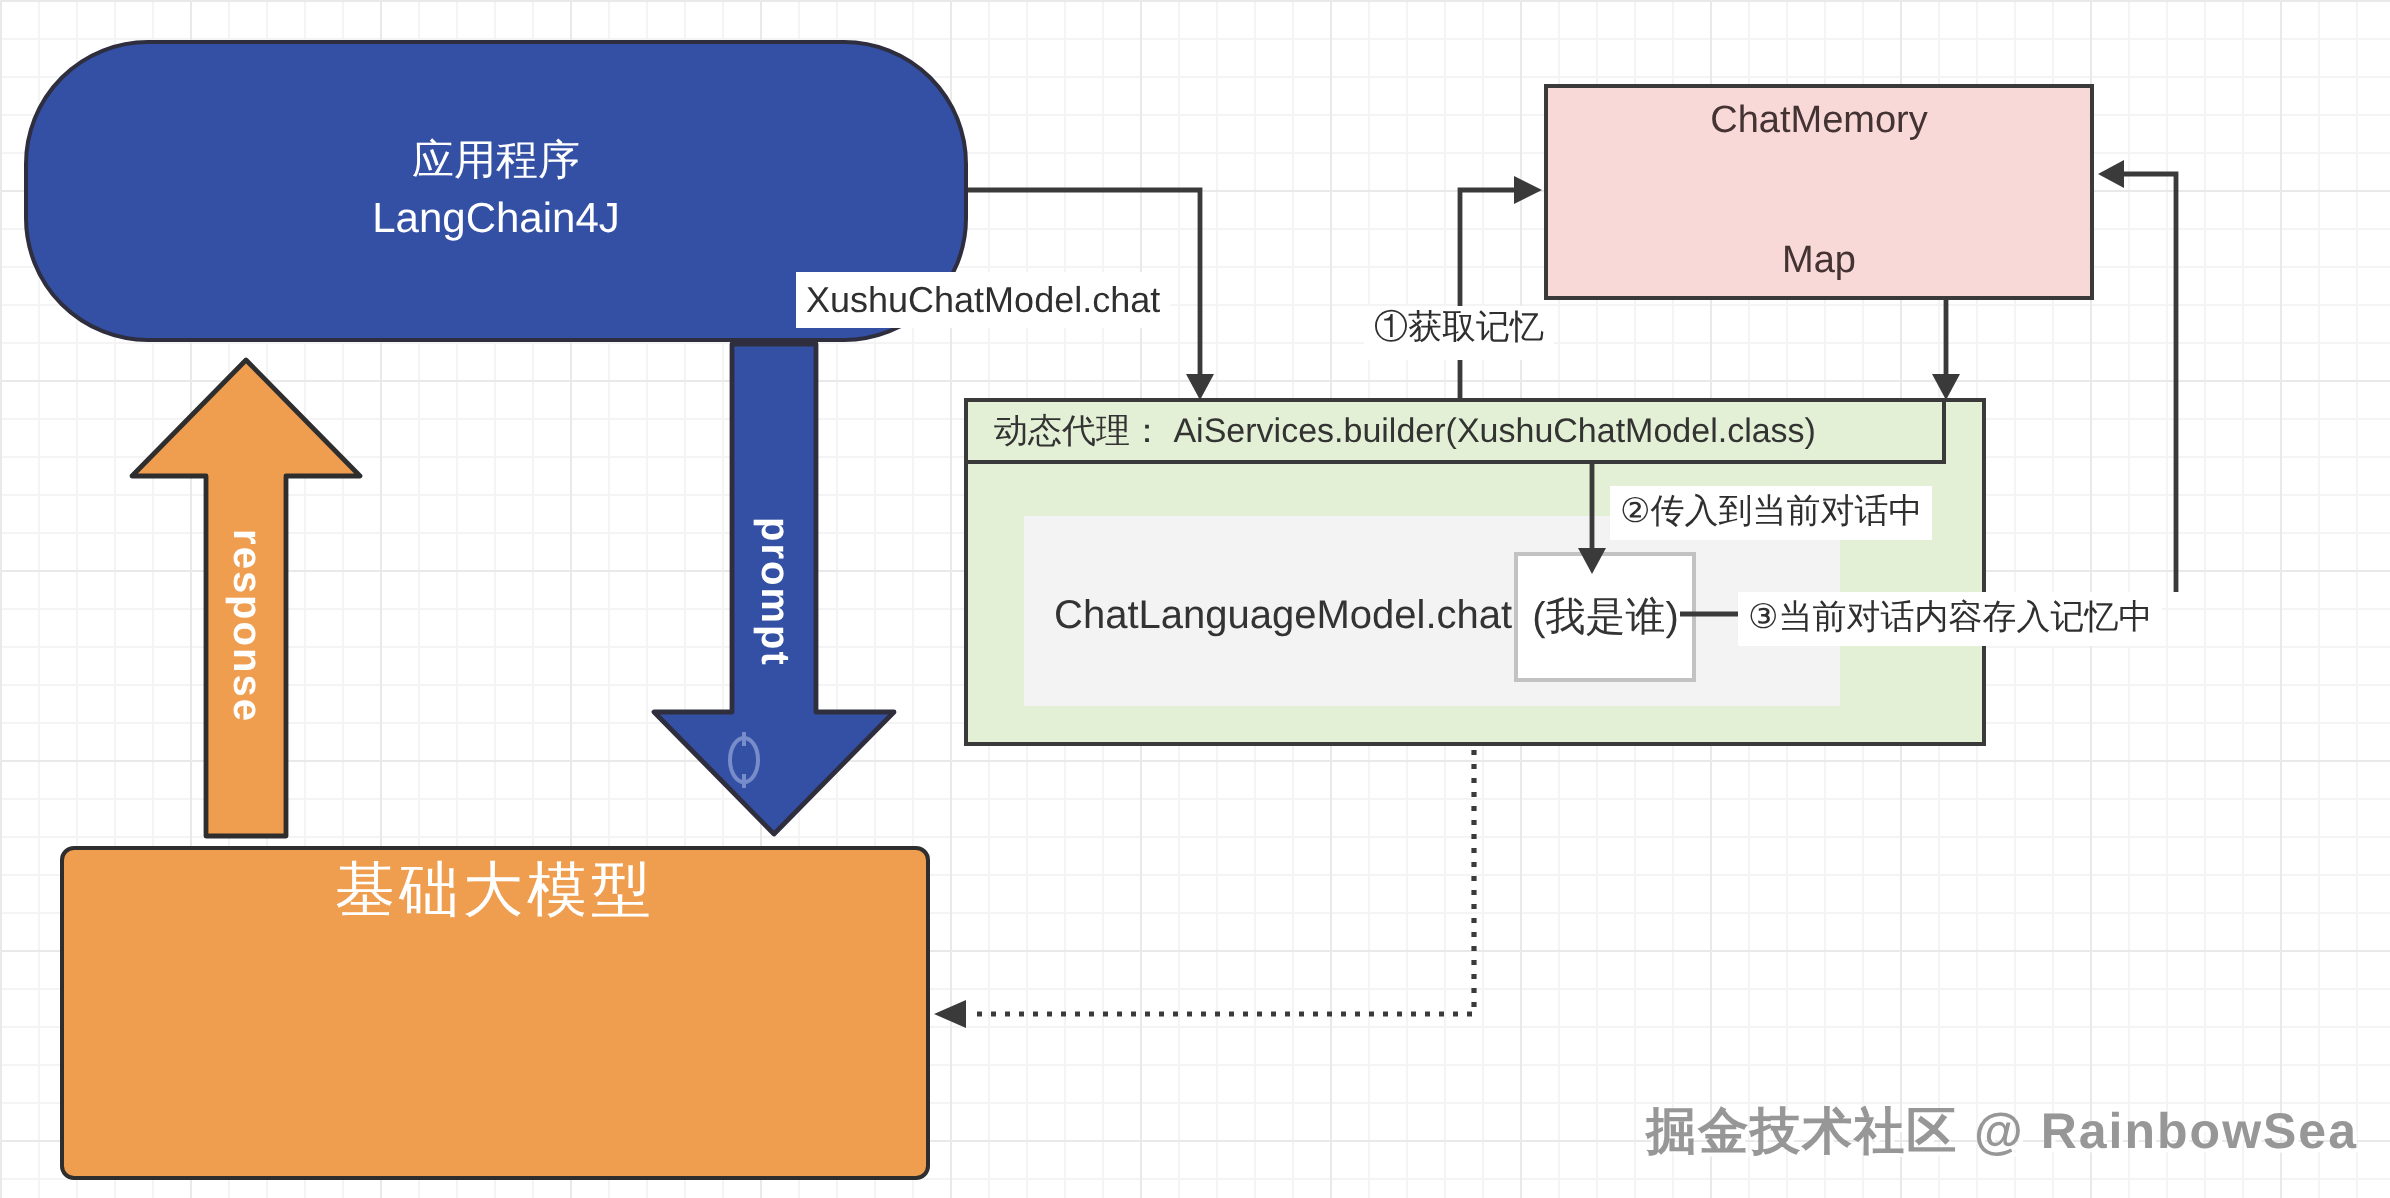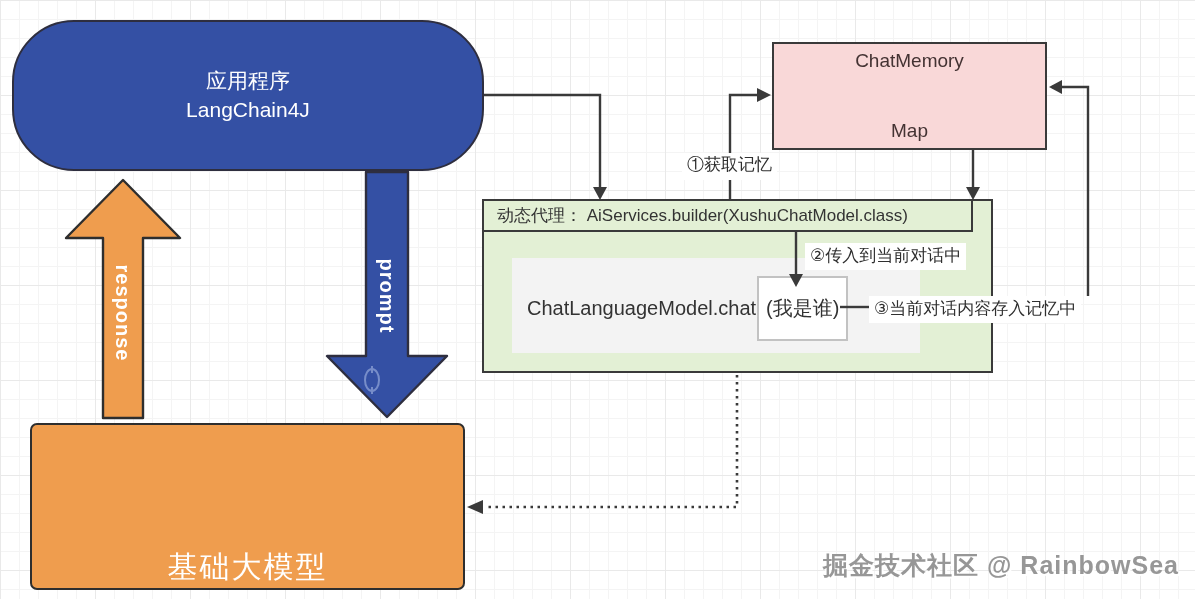--- a/index.html
+++ b/index.html
@@ -45,21 +45,21 @@
     left:527px;top:287px;height:42px;display:flex;align-items:center;
     color:#333;font-size:20px;white-space:nowrap;
   }
   .msg-box{
     display:inline-block;background:#fff;border:2px solid #c2c2c2;
     padding:17px 7px;margin-left:1px;color:#333;
   }
   .base-model{
     left:30px;top:423px;width:435px;height:167px;
     background:var(--orange);border:2.5px solid #2e2e2e;border-radius:7px;
-    display:flex;align-items:flex-end;justify-content:center;
+    display:flex;align-items:flex-start;justify-content:center;
     color:#fff;font-size:30px;box-sizing:border-box;letter-spacing:2px;
   }
   
   .lbl{
     background:#fff;color:#2f2f2f;font-size:17px;line-height:1.35;
     padding:2px 5px;white-space:nowrap;
   }
   .lbl-code{font-size:18px;}
   
   .vcap{
@@ -131,19 +131,20 @@
     <path class="ln" d="M1088,296 L1088,87 L1052,87"></path>
     <polygon class="ah" points="1062,80 1062,94 1049,87"></polygon>
 
     <path class="dot" d="M737,375 L737,507 L484,507"></path>
     <polygon class="ah" points="483,500 483,514 467,507"></polygon>
   </svg>
 
   <div class="abs vcap" style="left:48px;top:293px;">response</div>
   <div class="abs vcap" style="left:312px;top:276px;">prompt</div>
 
+  <div class="abs lbl lbl-code" style="left:398px;top:136px;">XushuChatModel.chat</div>
   <div class="abs lbl" style="left:682px;top:153px;font-family:Liberation Mono, monospace;">①获取记忆</div>
   <div class="abs lbl" style="left:805px;top:243px;">②传入到当前对话中</div>
   <div class="abs lbl" style="left:869px;top:296px;">③当前对话内容存入记忆中</div>
 
   <div class="abs watermark">掘金技术社区 @ RainbowSea</div>
 
 </div>
 
 </body></html>

